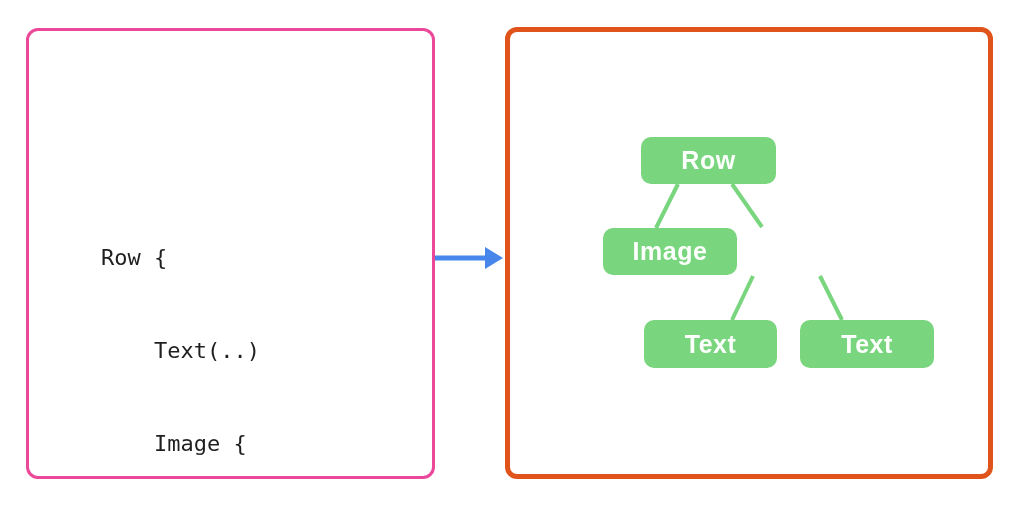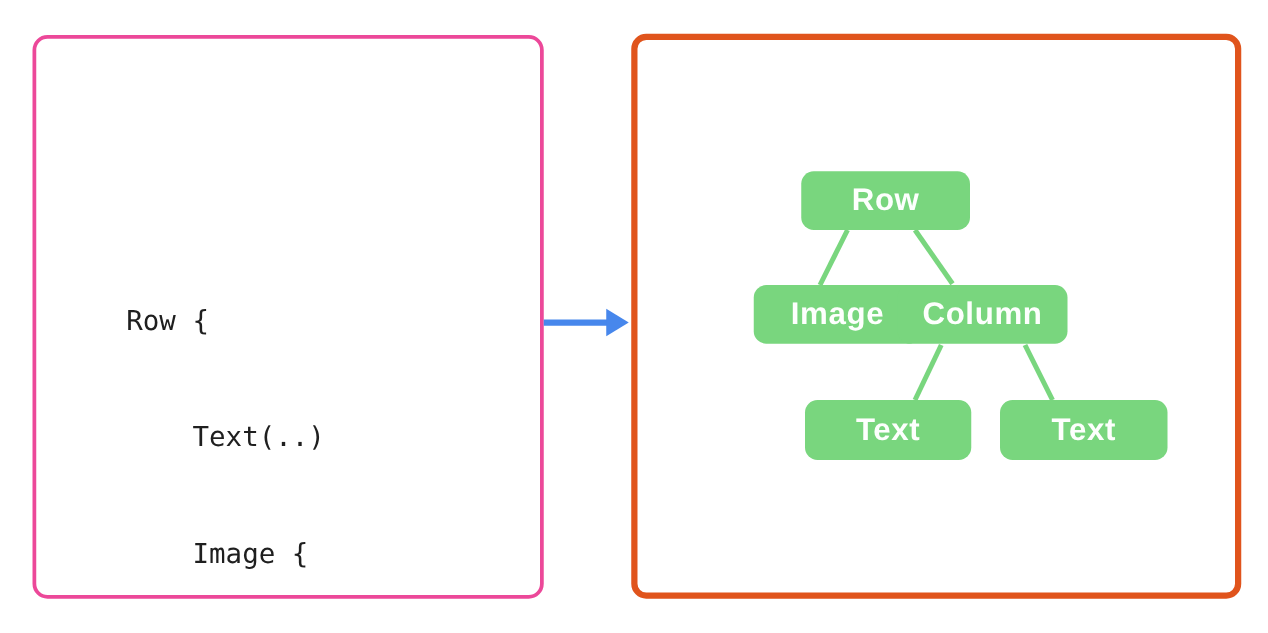--- a/index.html
+++ b/index.html
@@ -106,18 +106,17 @@
   <div class="panel right">
     <svg class="edges-svg" viewBox="0 0 478 442" xmlns="http://www.w3.org/2000/svg">
       <line x1="168" y1="152" x2="146" y2="196" stroke="#79D67E" stroke-width="4"></line>
       <line x1="222" y1="152" x2="252" y2="195" stroke="#79D67E" stroke-width="4"></line>
       <line x1="243" y1="244" x2="222" y2="288" stroke="#79D67E" stroke-width="4"></line>
       <line x1="310" y1="244" x2="332" y2="288" stroke="#79D67E" stroke-width="4"></line>
     </svg>
 
     <div class="node n-row">Row</div>
     <div class="node n-image">Image</div>
-    <div class="node n-column">Column</div>
     <div class="node n-text1">Text</div>
     <div class="node n-text2">Text</div>
   </div>
 
 </div>
 
 </body></html>

